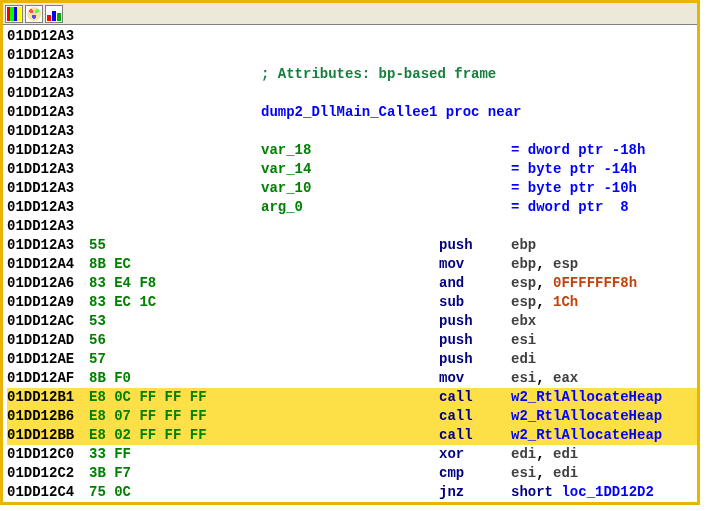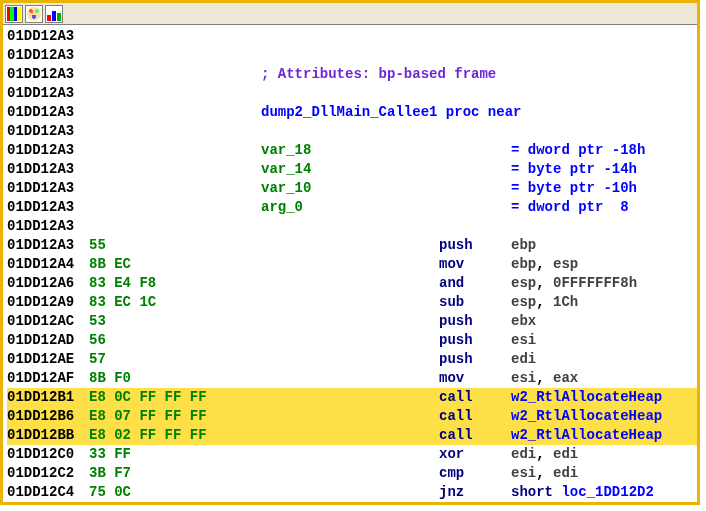--- a/index.html
+++ b/index.html
@@ -72,24 +72,24 @@
   .line { display: flex; height: 19px; }
   .line.hl { background: #fde047; }
   .addr-col { width: 82px; color: #000; }
   .bytes-col { width: 172px; color: #008000; }
   .mid-col { width: 178px; }
   .mnemonic-col { width: 72px; }
   .operand-col { flex: 1; }
   .c-blue { color: #0000ff; }
   .c-green { color: #008000; margin-top: 36px; }
   .c-navy { color: #000080; }
-  .c-gray { color: #6d28d9; }
+  .c-gray { color: #15803d; }
   .c-black { color: #000; }
   .op-mix .kw { color: #404040; }
-  .op-mix .lit { color: #404040; }
+  .op-mix .lit { color: #c2410c; }
 </style>
 </head>
 <body>
 
 <div class="frame">
   <div class="toolbar">
     <div class="toolbar-icon">
         <div class="icon-stripes"></div>
       </div>
     <div class="toolbar-icon">

